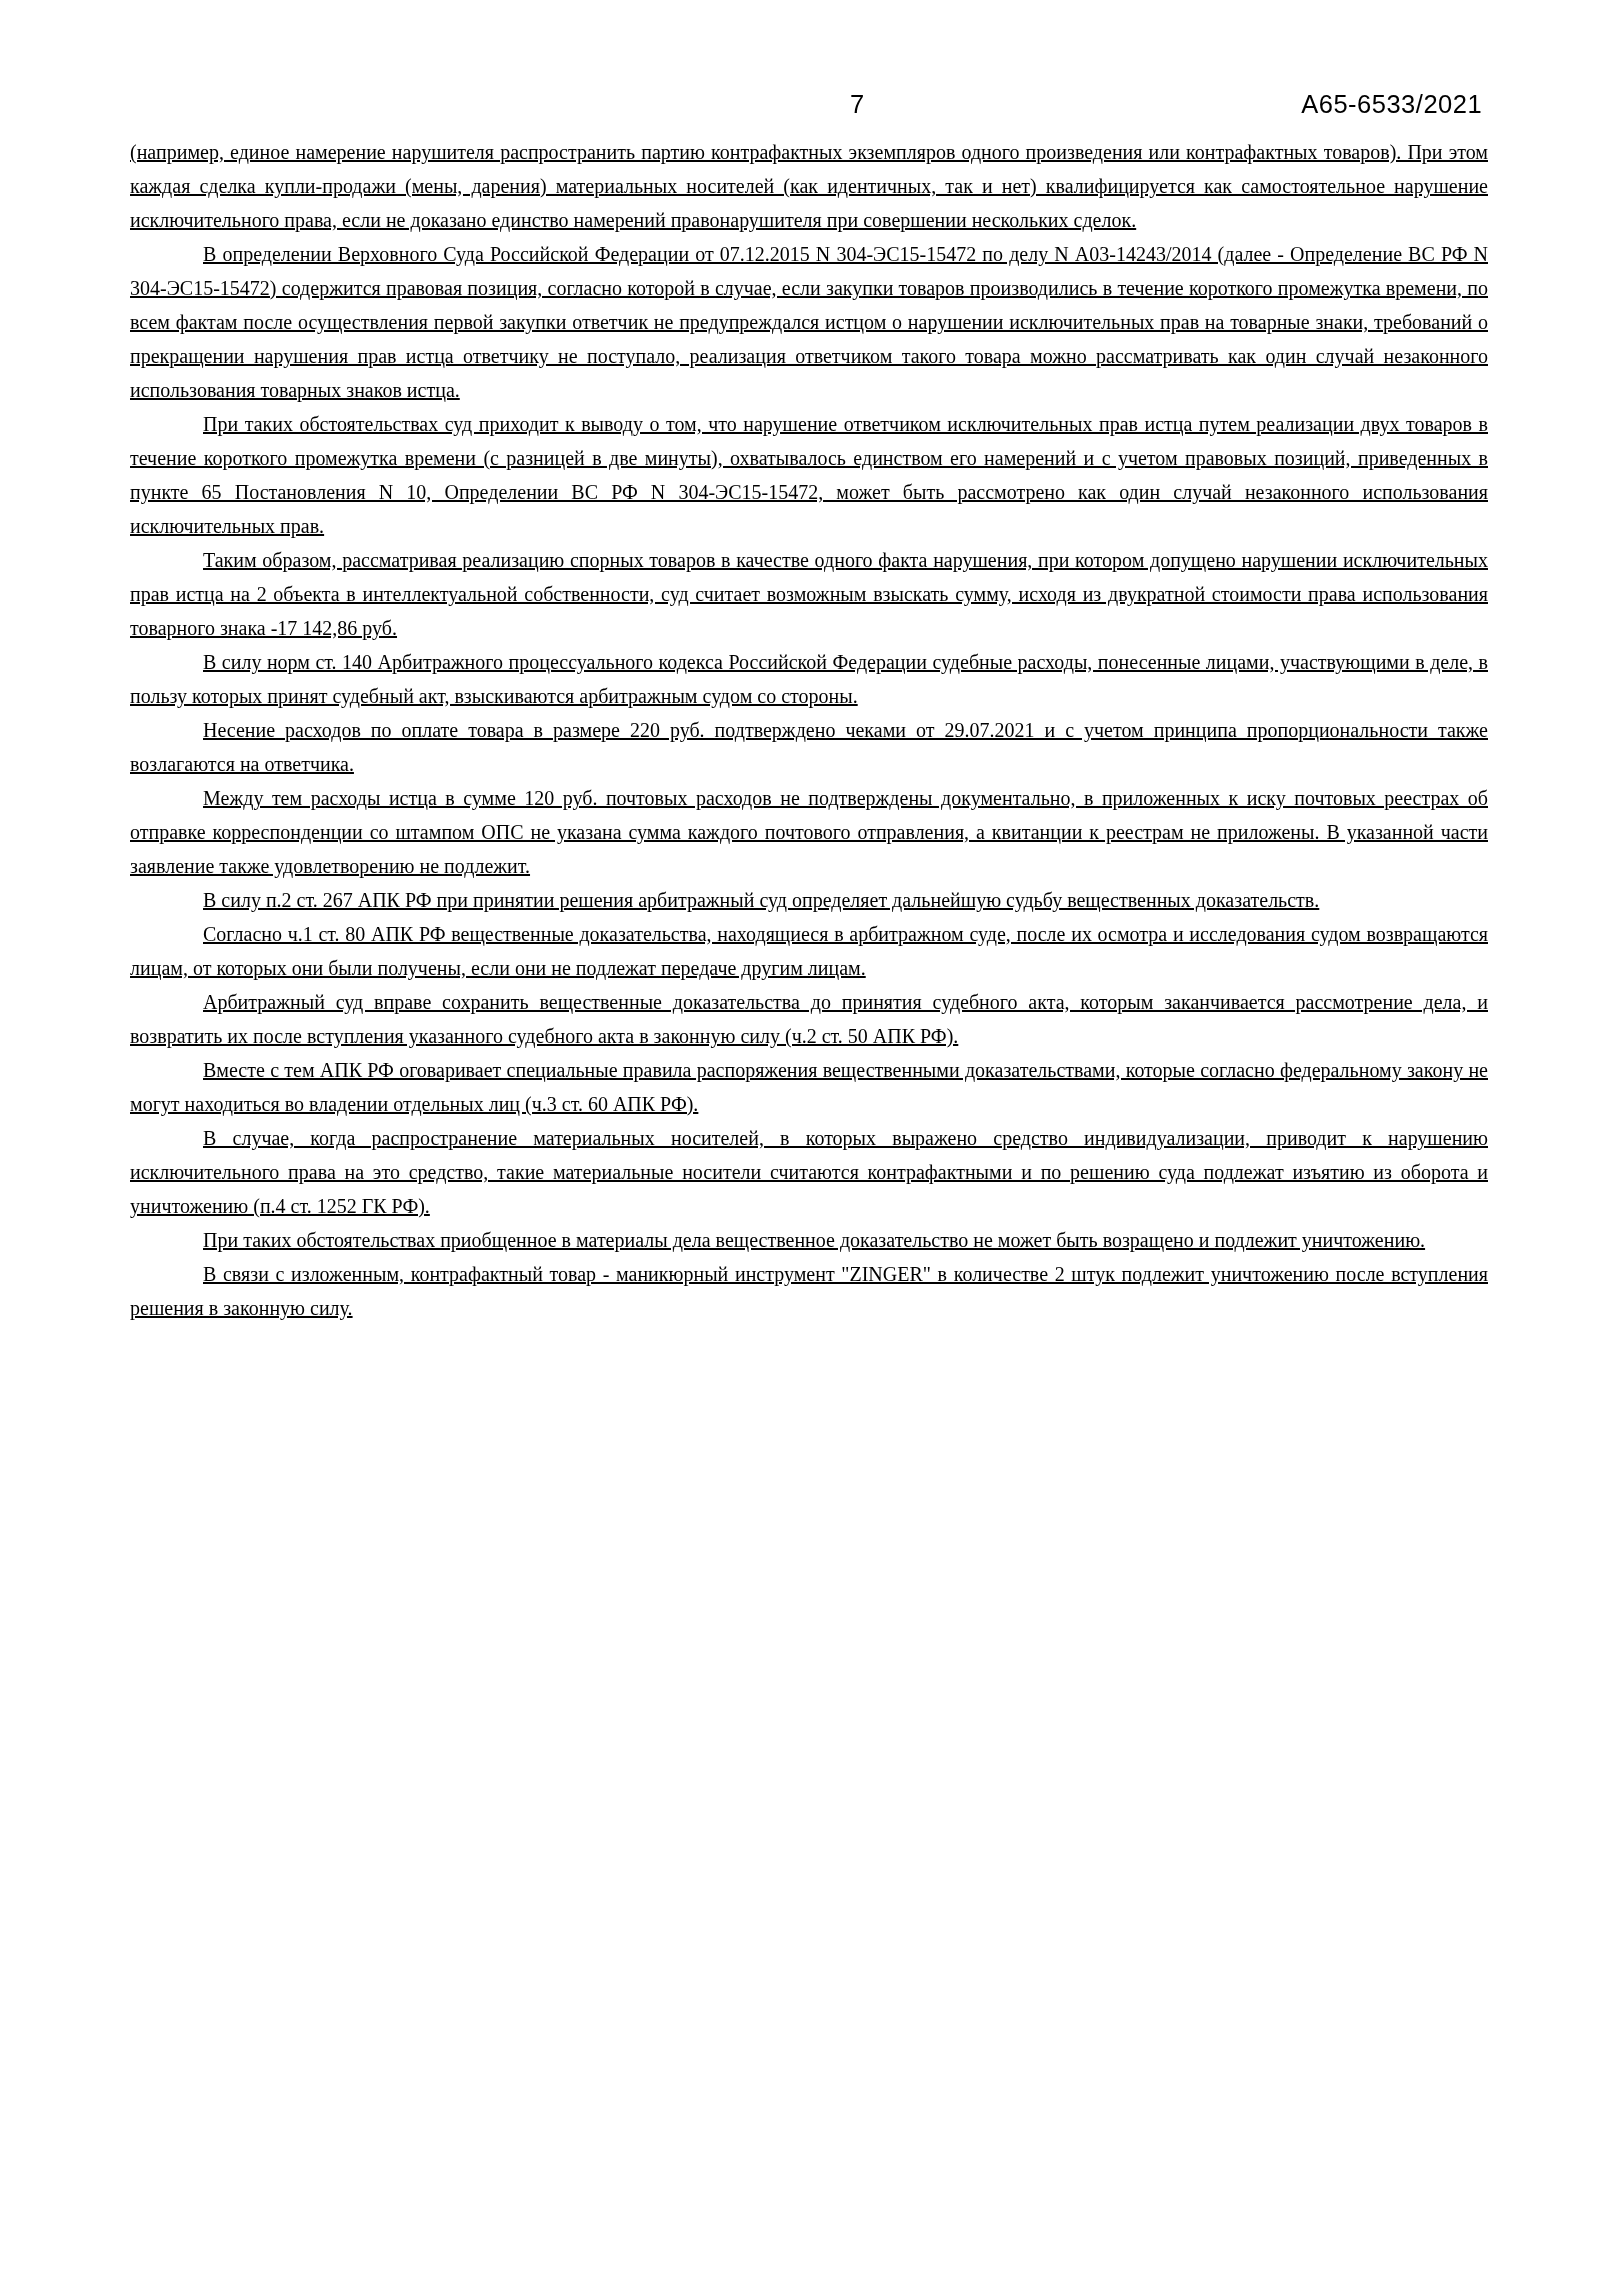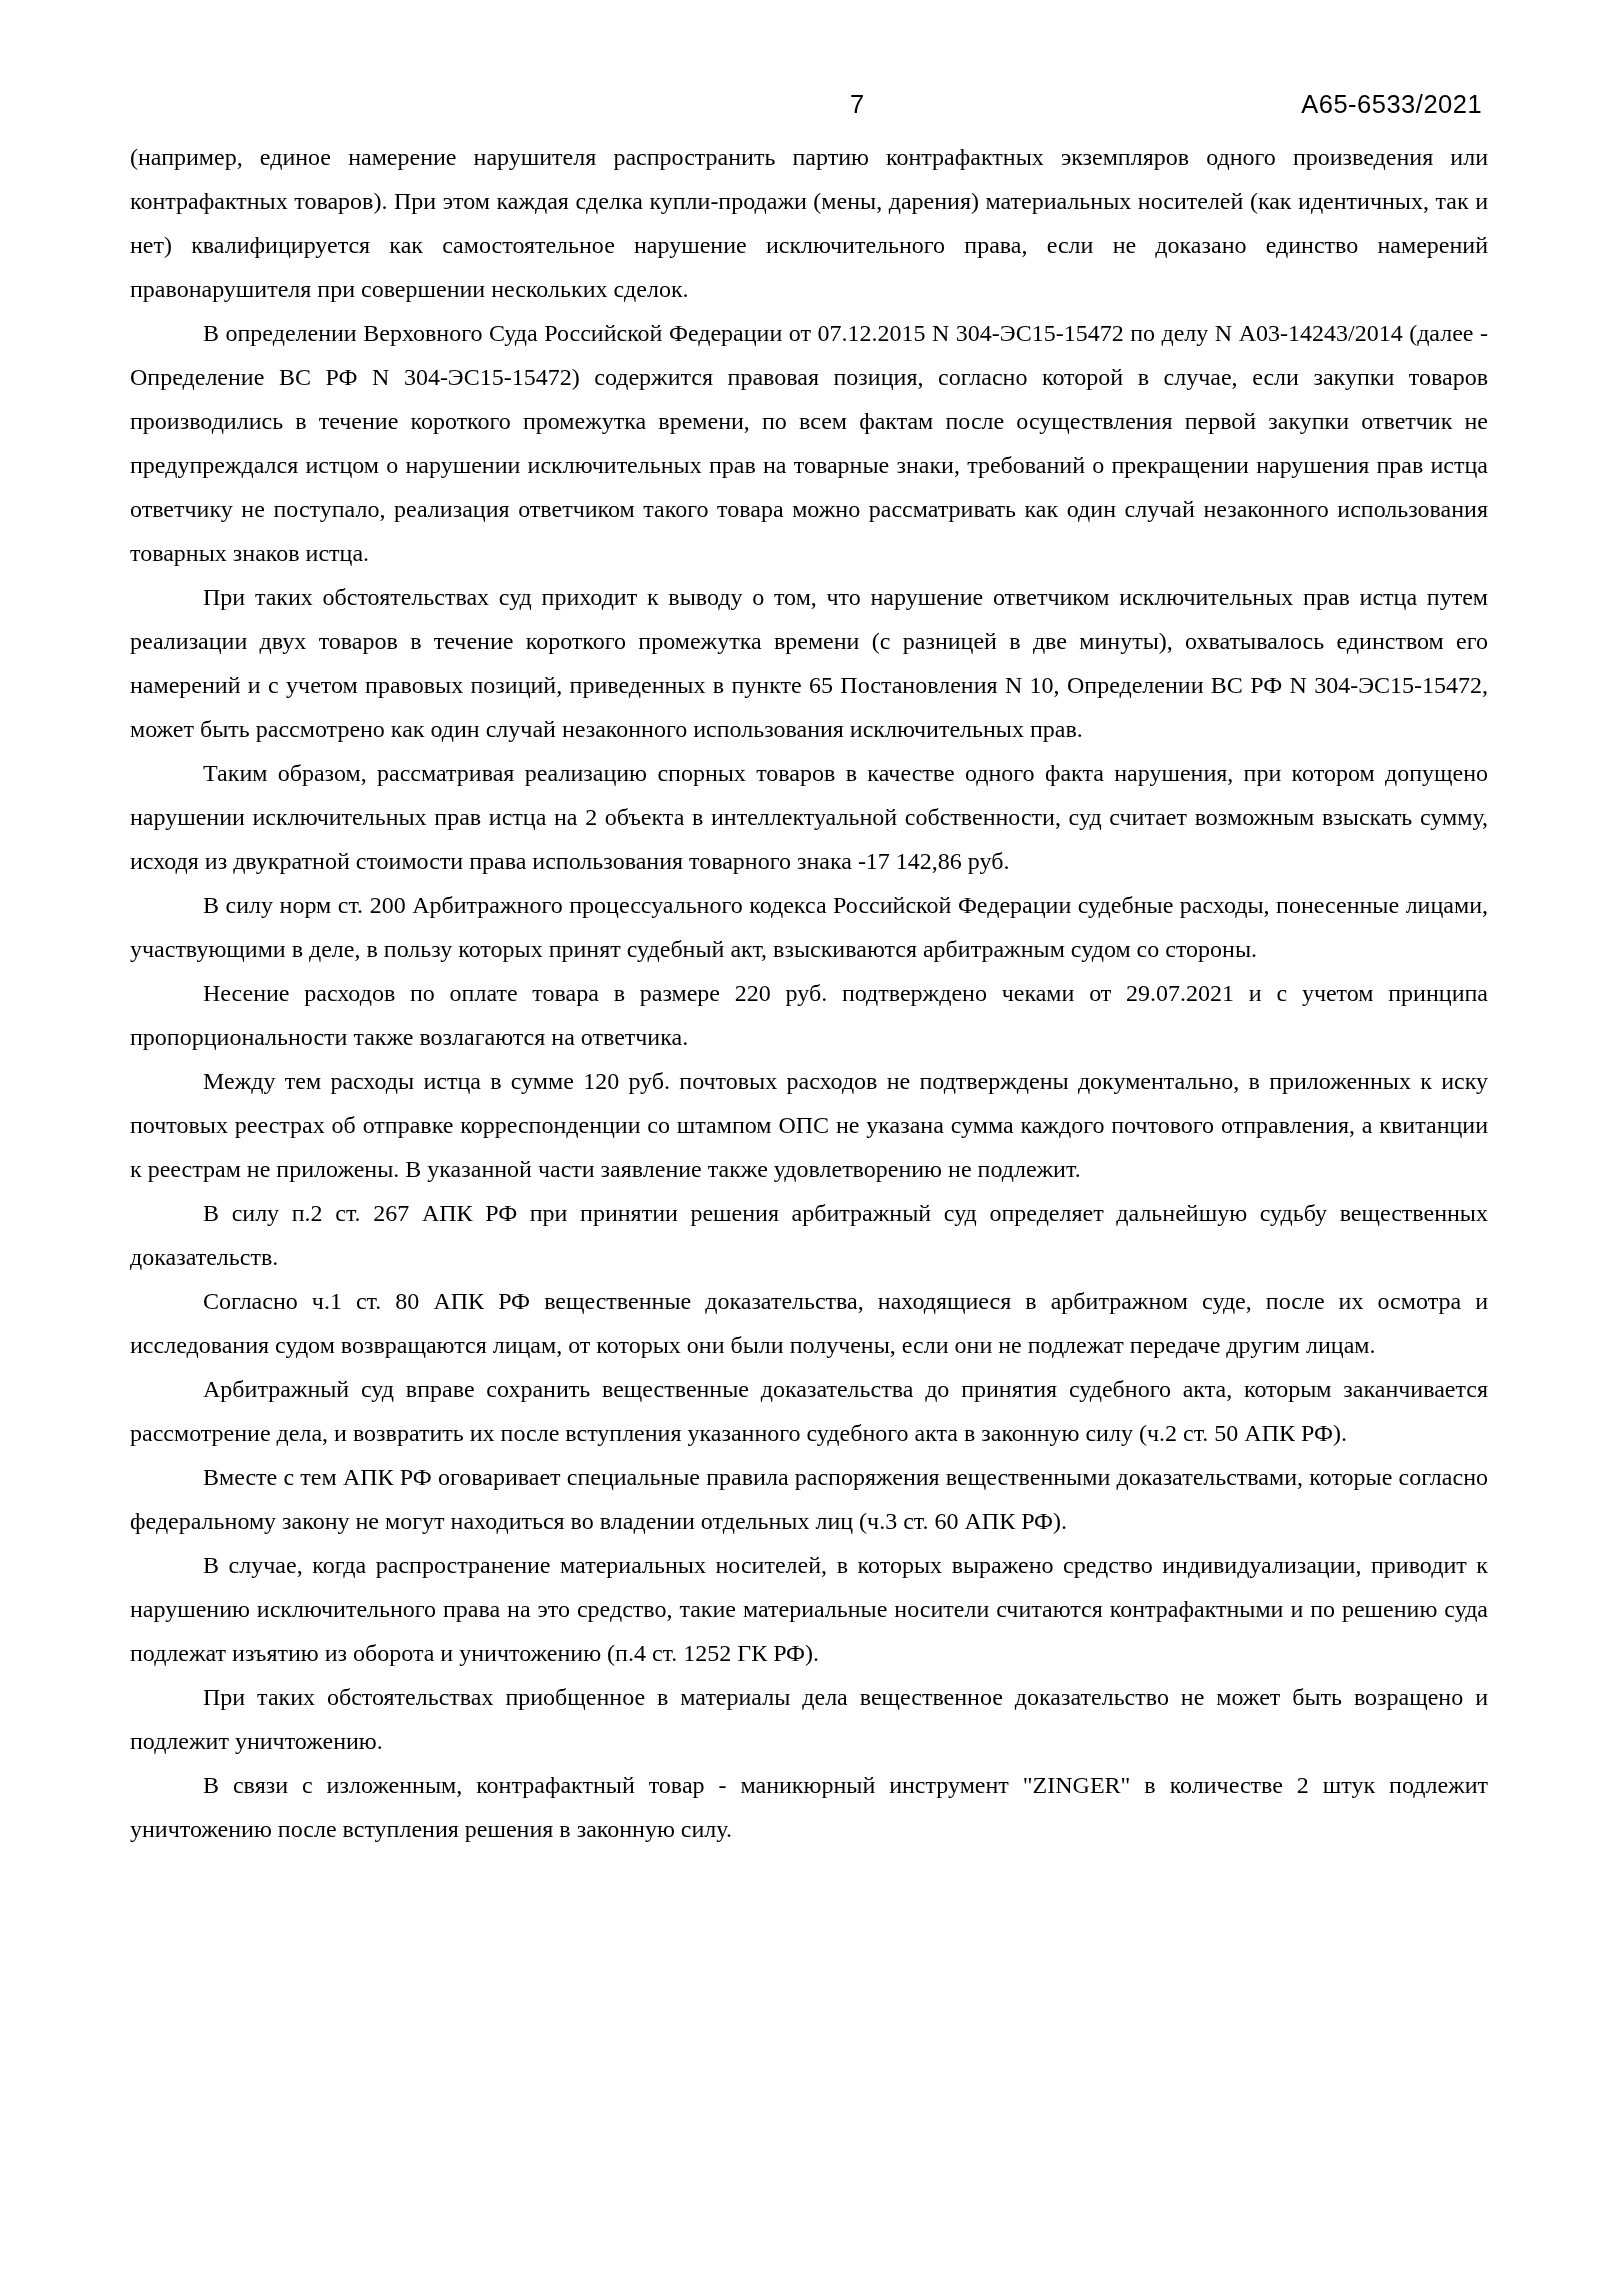--- a/index.html
+++ b/index.html
@@ -36,23 +36,24 @@
     position: absolute;
     right: 5.9px;
     top: 0;
     letter-spacing: 0.5px;
   }
   .body-text {
     position: absolute;
     top: 135px;
     left: 130px;
     width: 1358px;
-    font-size: 24px;
-    line-height: 44px;
+    font-size: 20px;
+    line-height: 34px;
     text-align: justify;
+    text-decoration: underline;
   }
   .body-text p {
     margin: 0;
     padding: 0;
     text-indent: 73px;
   }
   .body-text p.no-indent {
     text-indent: 0;
   }
 </style>
@@ -64,21 +65,21 @@
   <div class="header">
     <span class="page-number">7</span>
     <span class="case-number">А65-6533/2021</span>
   </div>
 
   <div class="body-text">
     <p class="no-indent">(например, единое намерение нарушителя распространить партию контрафактных экземпляров одного произведения или контрафактных товаров). При этом каждая сделка купли-продажи (мены, дарения) материальных носителей (как идентичных, так и нет) квалифицируется как самостоятельное нарушение исключительного права, если не доказано единство намерений правонарушителя при совершении нескольких сделок.</p>
     <p>В определении Верховного Суда Российской Федерации от 07.12.2015 N 304-ЭС15-15472 по делу N А03-14243/2014 (далее - Определение ВС РФ N 304-ЭС15-15472) содержится правовая позиция, согласно которой в случае, если закупки товаров производились в течение короткого промежутка времени, по всем фактам после осуществления первой закупки ответчик не предупреждался истцом о нарушении исключительных прав на товарные знаки, требований о прекращении нарушения прав истца ответчику не поступало, реализация ответчиком такого товара можно рассматривать как один случай незаконного использования товарных знаков истца.</p>
     <p>При таких обстоятельствах суд приходит к выводу о том, что нарушение ответчиком исключительных прав истца путем реализации двух товаров в течение короткого промежутка времени (с разницей в две минуты), охватывалось единством его намерений и с учетом правовых позиций, приведенных в пункте 65 Постановления N 10, Определении ВС РФ N 304-ЭС15-15472, может быть рассмотрено как один случай незаконного использования исключительных прав.</p>
     <p>Таким образом, рассматривая реализацию спорных товаров в качестве одного факта нарушения, при котором допущено нарушении исключительных прав истца на 2 объекта в интеллектуальной собственности, суд  считает возможным  взыскать сумму, исходя из двукратной стоимости права использования товарного знака -17 142,86 руб.</p>
-    <p>В силу норм ст. 200 Арбитражного процессуального кодекса Российской Федерации судебные расходы, понесенные лицами, участвующими в деле, в пользу которых принят судебный акт, взыскиваются арбитражным судом со стороны.</p>
+    <p>В силу норм ст. 140 Арбитражного процессуального кодекса Российской Федерации судебные расходы, понесенные лицами, участвующими в деле, в пользу которых принят судебный акт, взыскиваются арбитражным судом со стороны.</p>
     <p>Несение расходов по оплате товара в размере 220 руб. подтверждено чеками от 29.07.2021 и с учетом принципа пропорциональности также возлагаются на ответчика.</p>
     <p>Между тем расходы истца в сумме 120 руб. почтовых расходов не подтверждены документально, в приложенных к иску почтовых реестрах об отправке корреспонденции со штампом ОПС не указана сумма каждого почтового отправления, а квитанции к реестрам не приложены. В указанной части заявление также удовлетворению не подлежит.</p>
     <p>В силу п.2 ст. 267 АПК РФ при принятии решения арбитражный суд определяет дальнейшую судьбу вещественных доказательств.</p>
     <p>Согласно ч.1 ст.  80 АПК РФ вещественные доказательства, находящиеся в арбитражном суде, после их осмотра и исследования судом возвращаются лицам, от которых они были получены, если они не подлежат передаче другим лицам.</p>
     <p>Арбитражный суд вправе сохранить вещественные доказательства до принятия судебного акта, которым заканчивается рассмотрение дела, и возвратить их после вступления указанного судебного акта в законную силу (ч.2 ст. 50 АПК РФ).</p>
     <p>Вместе с тем АПК РФ оговаривает специальные правила распоряжения вещественными доказательствами, которые согласно федеральному закону не могут находиться во владении отдельных лиц (ч.3 ст. 60 АПК РФ).</p>
     <p>В случае, когда распространение материальных носителей, в которых выражено средство индивидуализации, приводит к нарушению исключительного права на это средство, такие материальные носители считаются контрафактными и по решению суда подлежат изъятию из оборота и уничтожению (п.4 ст. 1252 ГК РФ).</p>
     <p>При таких обстоятельствах приобщенное в материалы дела вещественное доказательство не может быть возращено и подлежит уничтожению.</p>
     <p>В связи с изложенным, контрафактный товар - маникюрный инструмент "ZINGER" в количестве 2 штук подлежит уничтожению после вступления решения в законную силу.</p>
   </div>

